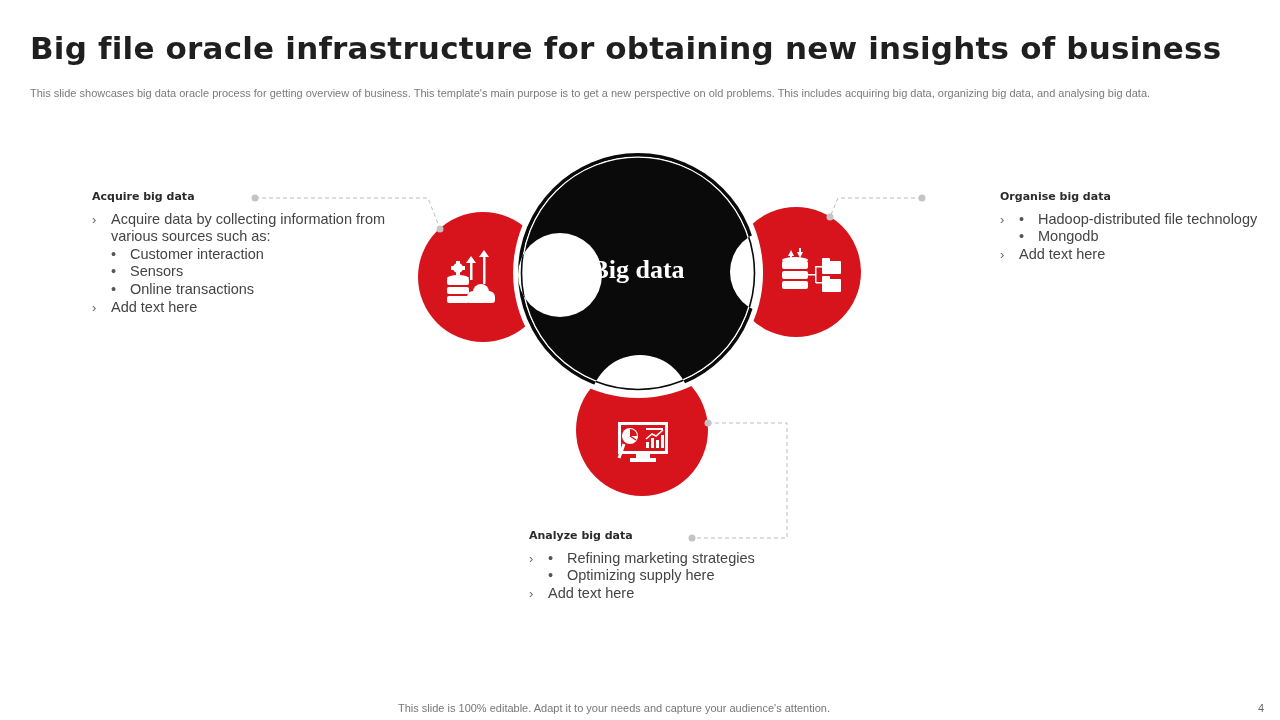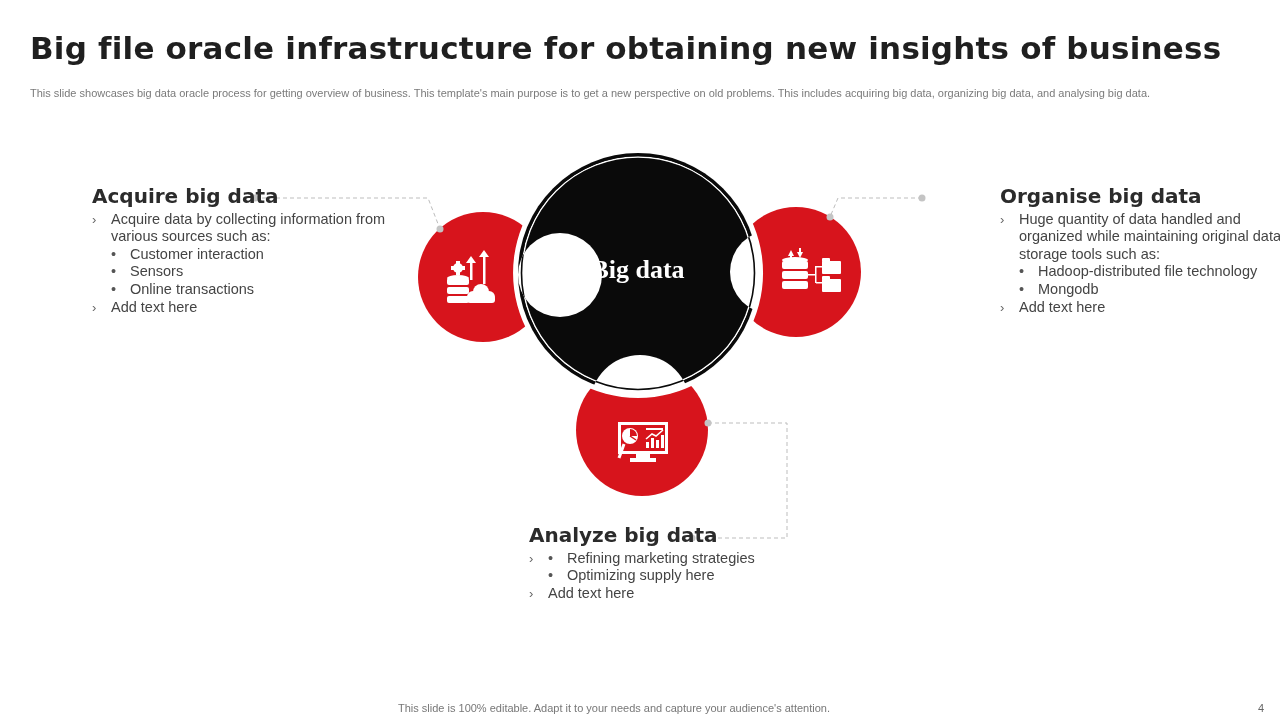--- a/index.html
+++ b/index.html
@@ -12,21 +12,21 @@
     font-family: "DejaVu Sans", sans-serif; font-weight: bold;
     font-size: 31px; letter-spacing: 0.2px; color: #1f1f1f; white-space: nowrap;
   }
   .subtitle {
     position: absolute; left: 30px; top: 86px; width: 1200px;
     font-size: 11px; line-height: 14px; color: #7a7a7a;
   }
   .diagram { position: absolute; left: 0; top: 0; }
   .block { position: absolute; font-size: 14.5px; line-height: 17.6px; color: #444; }
   .block-title {
-    font-family: "DejaVu Sans", sans-serif; font-weight: bold; font-size: 20px; color: #2b2b2b;
+    font-family: "DejaVu Sans", sans-serif; font-weight: bold; font-size: 11px; color: #2b2b2b;
     margin-bottom: 5px; white-space: nowrap;
   }
   .row { position: relative; padding-left: 19px; }
   .row .mk { position: absolute; left: 0; top: 0; color: #666; font-size: 13px; }
   .sub { position: relative; padding-left: 38px; }
   .sub .mk { position: absolute; left: 19px; top: 0; color: #555; }
   .center-label {
     position: absolute; left: 538px; top: 255px; width: 200px; text-align: center;
     font-family: Liberation Serif, serif; font-weight: bold; font-size: 26px; color: #ffffff;
   }
@@ -156,21 +156,20 @@
   <div class="row">
     <span class="mk">›</span>
     <span>Add text here</span>
   </div>
 </div>
 
 <div class="block" style="left:960px; top:188px; width:300px;margin-left:40px;">
   <div class="block-title">Organise big data</div>
   <div class="row">
     <span class="mk">›</span>
-    <span>Huge quantity of data handled and organized while maintaining original data storage tools such as:</span>
   </div>
   <div class="sub"><span class="mk">•</span><span>Hadoop-distributed file technology</span></div>
   <div class="sub"><span class="mk">•</span><span>Mongodb</span></div>
   <div class="row">
     <span class="mk">›</span>
     <span>Add text here</span>
   </div>
 </div>
 
 <div class="block" style="left:529px; top:527px; width:300px;">

